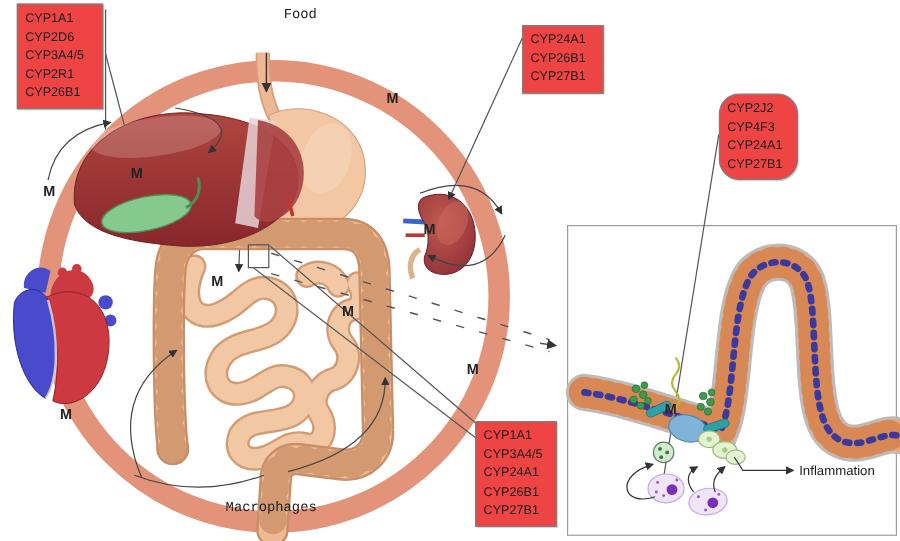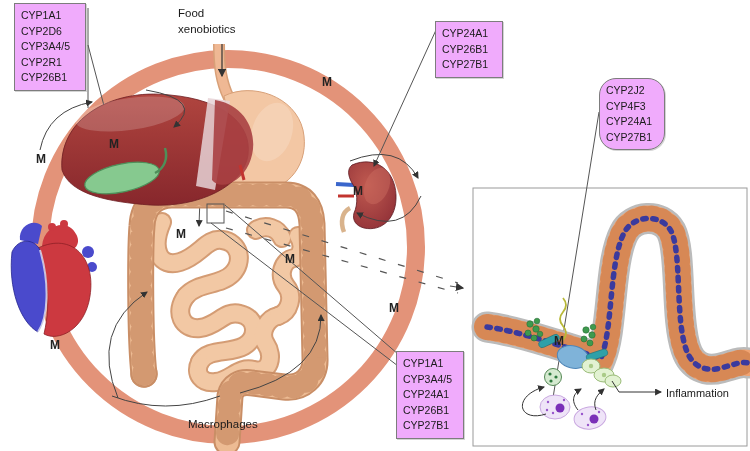--- a/index.html
+++ b/index.html
@@ -1,21 +1,21 @@
 <!DOCTYPE html>
 <html><head>
 <meta charset="utf-8">
 <style>
   html,body{margin:0;padding:0;background:#fff;}
   .stage{position:relative;width:750px;height:451px;background:#fff;overflow:hidden;
          font-family:"Liberation Sans",sans-serif;color:#1a1a1a;}
   .stage svg{position:absolute;left:0;top:0;}
   .label{position:absolute;font-size:11.5px;line-height:16px;color:#1a1a1a;white-space:nowrap;}
-  .center{text-align:left;}
-  .cypbox{position:absolute;background:#f0abfc;border:1px solid #7d7d7d;padding:4px 6px;
+  .center{text-align:right;font-family:Liberation Mono, monospace;}
+  .cypbox{position:absolute;background:#ef4444;border:1px solid #7d7d7d;padding:4px 6px;
           font-size:10.5px;line-height:15.5px;box-shadow:1px 1px 0 rgba(160,160,160,.45);}
   .cypline{white-space:nowrap;}
   .mmark{position:absolute;font-size:12px;font-weight:600;color:#222;line-height:12px;}
   .small{font-size:11px;}
 </style>
 </head>
 <body>
 
 <div class="stage">
 
@@ -199,21 +199,20 @@
   <g stroke="#333" stroke-width="1" fill="none">
     <path d="M546,414 C518,423 512,396 544,387" marker-end="url(#arr)"></path>
     <path d="M578,410 C570,400 574,393 581,389" marker-end="url(#arr)"></path>
     <path d="M596,410 C592,400 598,394 604,389" marker-end="url(#arr)"></path>
   </g>
   <path d="M612,381 L619,392 L661,392" stroke="#333" stroke-width="1" fill="none" marker-end="url(#arr)"></path>
 </svg>
 
 <div class="label center" style="left:178px;top:5px;width:86px;">
   <div>Food</div>
-  <div>xenobiotics</div>
 </div>
 
 <div class="label center" style="left:188px;top:416px;width:62px;">Macrophages</div>
 
 <div class="cypbox" style="left:14px;top:3px;width:58px;">
   <div class="cypline">CYP1A1</div>
   <div class="cypline">CYP2D6</div>
   <div class="cypline">CYP3A4/5</div>
   <div class="cypline">CYP2R1</div>
   <div class="cypline">CYP26B1</div>

